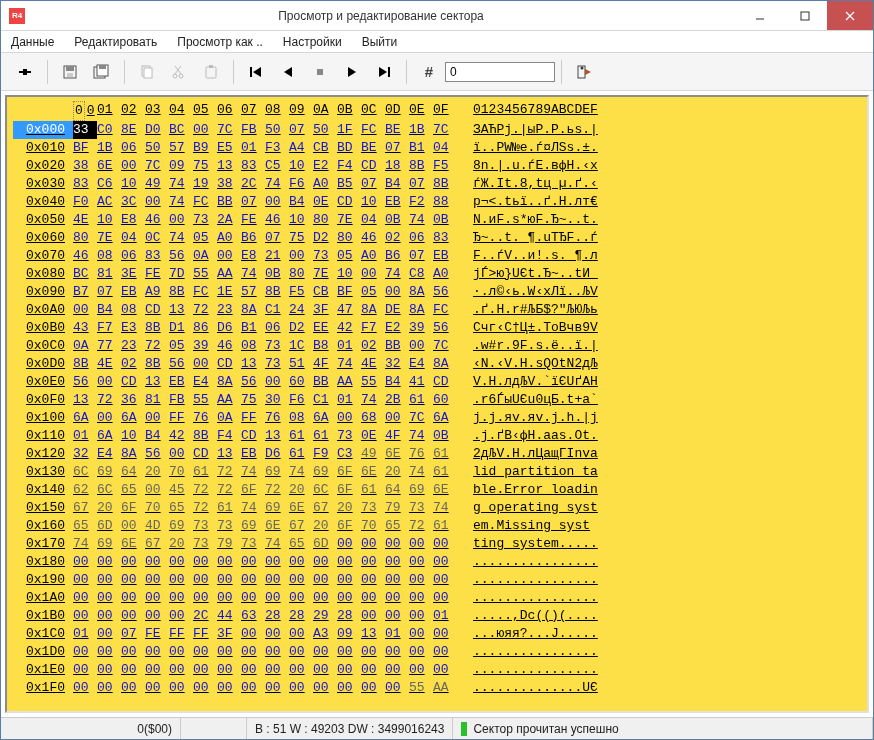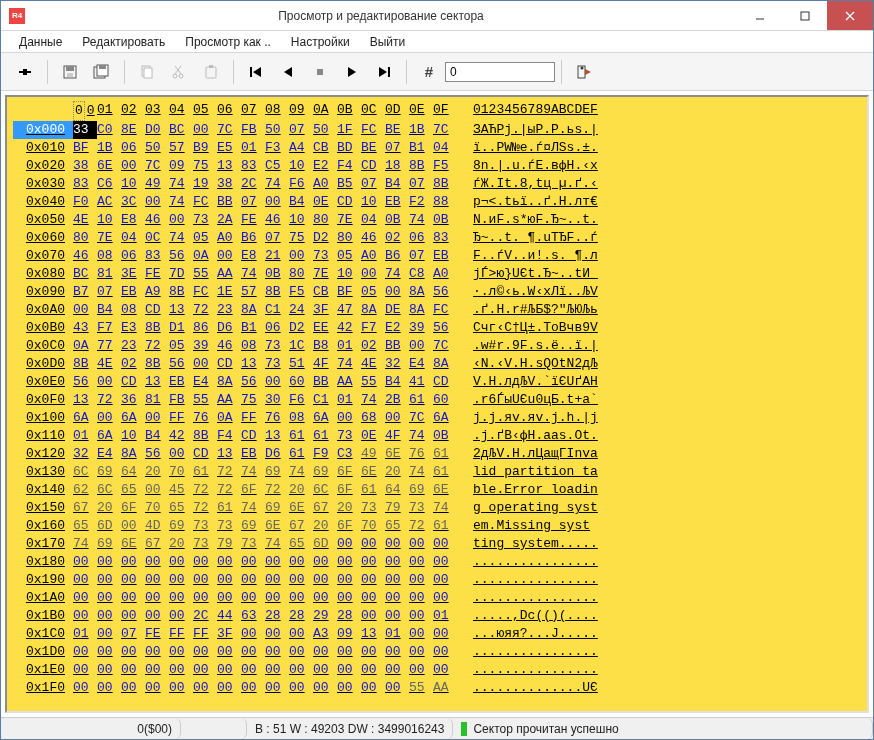--- a/index.html
+++ b/index.html
@@ -48,21 +48,21 @@
     align-items: center;
     justify-content: center;
     color: #555;
   }
   .win-btn.close { background: #c75050; color: #fff; width: 46px;}
   .win-btn svg { display:block; }
   .menubar {
     height: 22px;
     display: flex;
     align-items: center;
-    padding: 0 8px;
+    padding: 0 0;
     border-bottom: 1px solid #d7d7d7;
     background: #fff;
     font-size: 12px;
   }
   .menubar .menu-item {
     padding: 3px 10px;
     color: #222;
   }
   .toolbar {
     height: 38px;
@@ -135,21 +135,20 @@
     align-items: stretch;
     border-top: 1px solid #ccc;
     background: #f0f0f0;
     font-size: 12px;
   }
   .statusbar .cell {
     display: flex; align-items: center;
     padding: 0 8px;
     border-right: 1px solid #ccc;
     color: #222;
-    border-radius: 6px;
   }
   .statusbar .cell.wide { width: 180px; justify-content:flex-end; }
   .statusbar .cell.grow { flex: 1; }
   .status-led {
     width: 6px; height: 14px;
     background: #29c029; margin-right: 6px;
   }
 </style>
 </head>
 <body>

